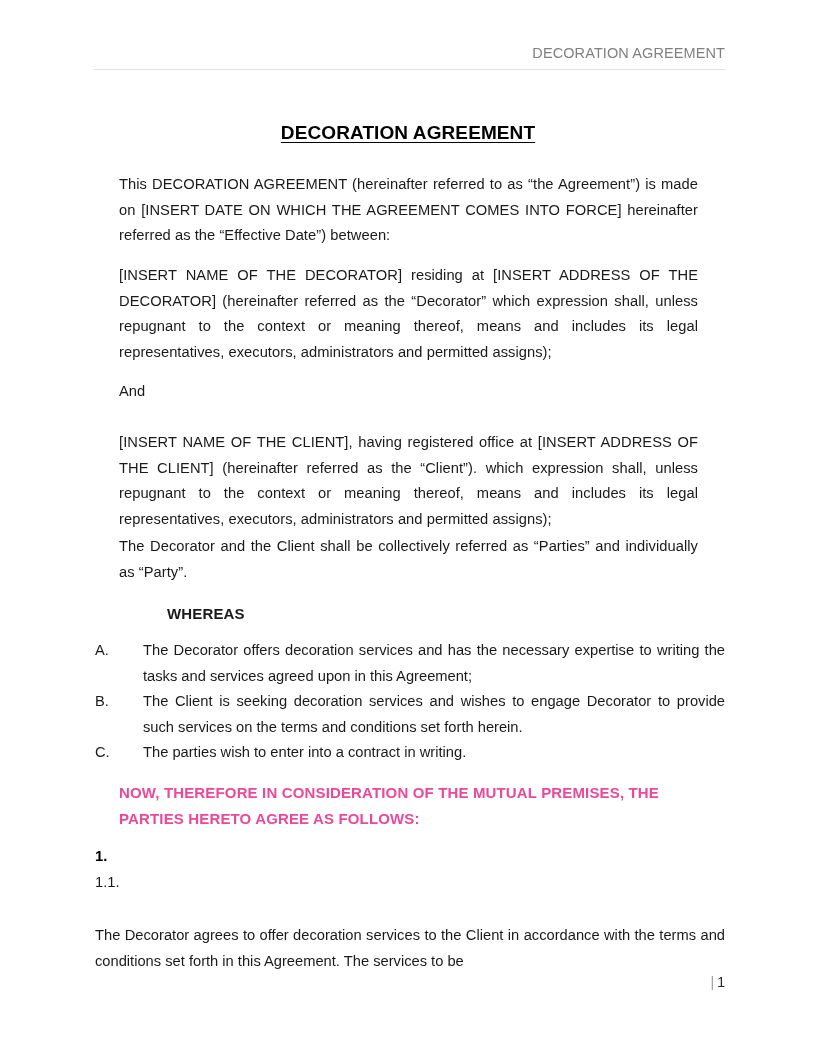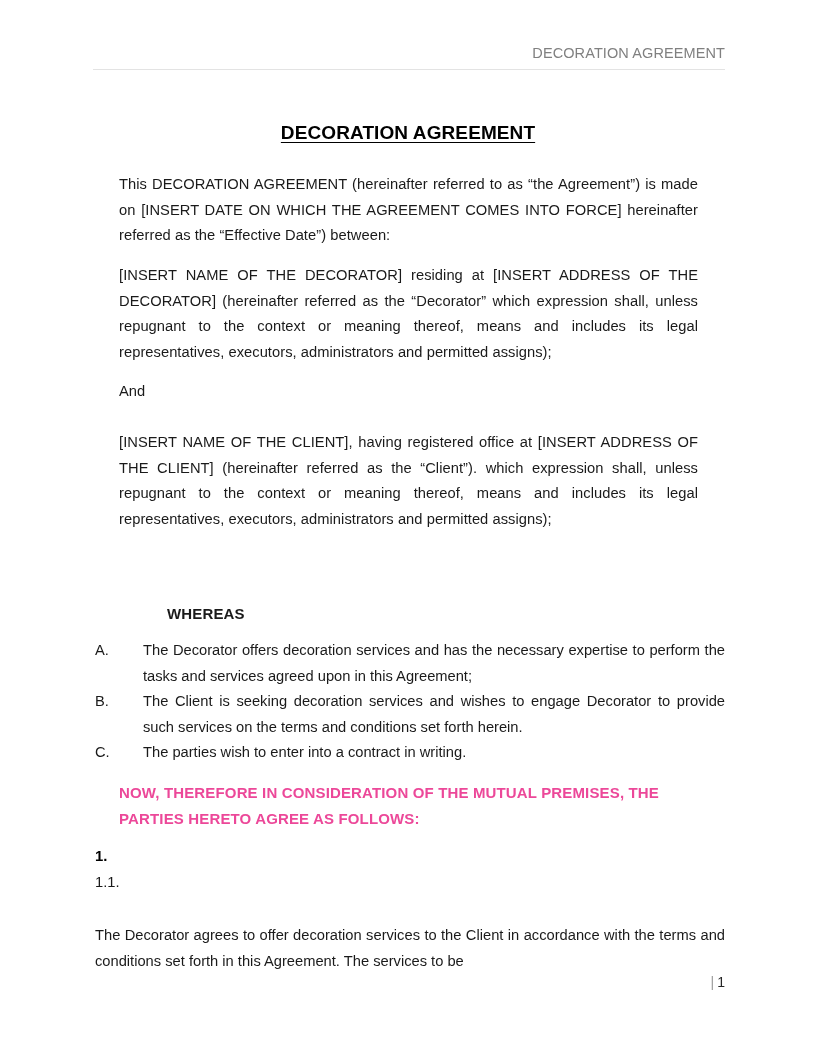--- a/index.html
+++ b/index.html
@@ -194,28 +194,29 @@
   </div>
 
   <div class="block para-justify" style="top:172px;">This DECORATION AGREEMENT (hereinafter referred to as “the Agreement”) is made on [INSERT DATE ON WHICH THE AGREEMENT COMES INTO FORCE] hereinafter referred as the “Effective Date”) between:</div>
 
   <div class="block para-justify" style="top:263px;">[INSERT NAME OF THE DECORATOR] residing at [INSERT ADDRESS OF THE DECORATOR] (hereinafter referred as the “Decorator” which expression shall, unless repugnant to the context or meaning thereof, means and includes its legal representatives, executors, administrators and permitted assigns);</div>
 
   <div class="block para-left" style="top:379px;">And</div>
 
   <div class="block para-justify" style="top:418px;margin-top:12px;">[INSERT NAME OF THE CLIENT], having registered office at [INSERT ADDRESS OF THE CLIENT] (hereinafter referred as the “Client”). which expression shall, unless repugnant to the context or meaning thereof, means and includes its legal representatives, executors, administrators and permitted assigns);</div>
 
+  <div class="block para-justify" style="top:534px;">The Decorator and the Client shall be collectively referred as “Parties” and individually as “Party”.</div>
 
   <div class="block bold-block para-left" style="top:601px; font-size:15px;margin-left:48px;">WHEREAS</div>
 
   <div class="lettered-list">
 
     <div class="li-row">
       <span class="li-marker">A.</span>
-      <span class="li-text">The Decorator offers decoration services and has the necessary expertise to perform the tasks and services agreed upon in this Agreement;</span>
+      <span class="li-text">The Decorator offers decoration services and has the necessary expertise to writing the tasks and services agreed upon in this Agreement;</span>
     </div>
 
     <div class="li-row">
       <span class="li-marker">B.</span>
       <span class="li-text">The Client is seeking decoration services and wishes to engage Decorator to provide such services on the terms and conditions set forth herein.</span>
     </div>
 
     <div class="li-row">
       <span class="li-marker">C.</span>
       <span class="li-text">The parties wish to enter into a contract in writing.</span>

